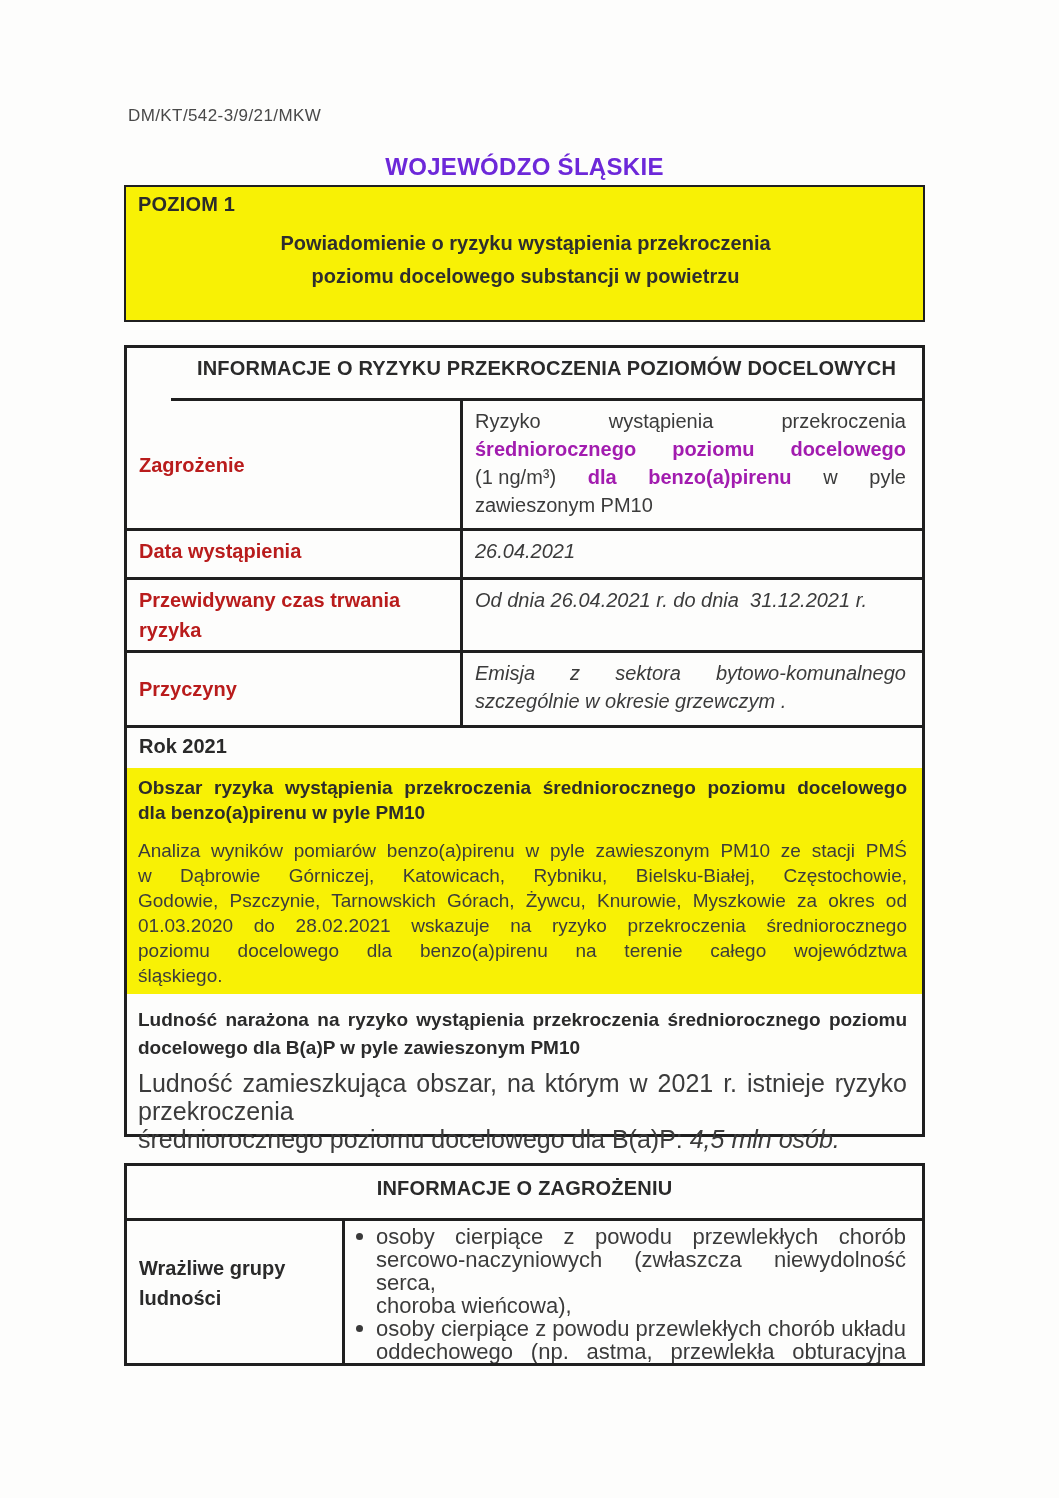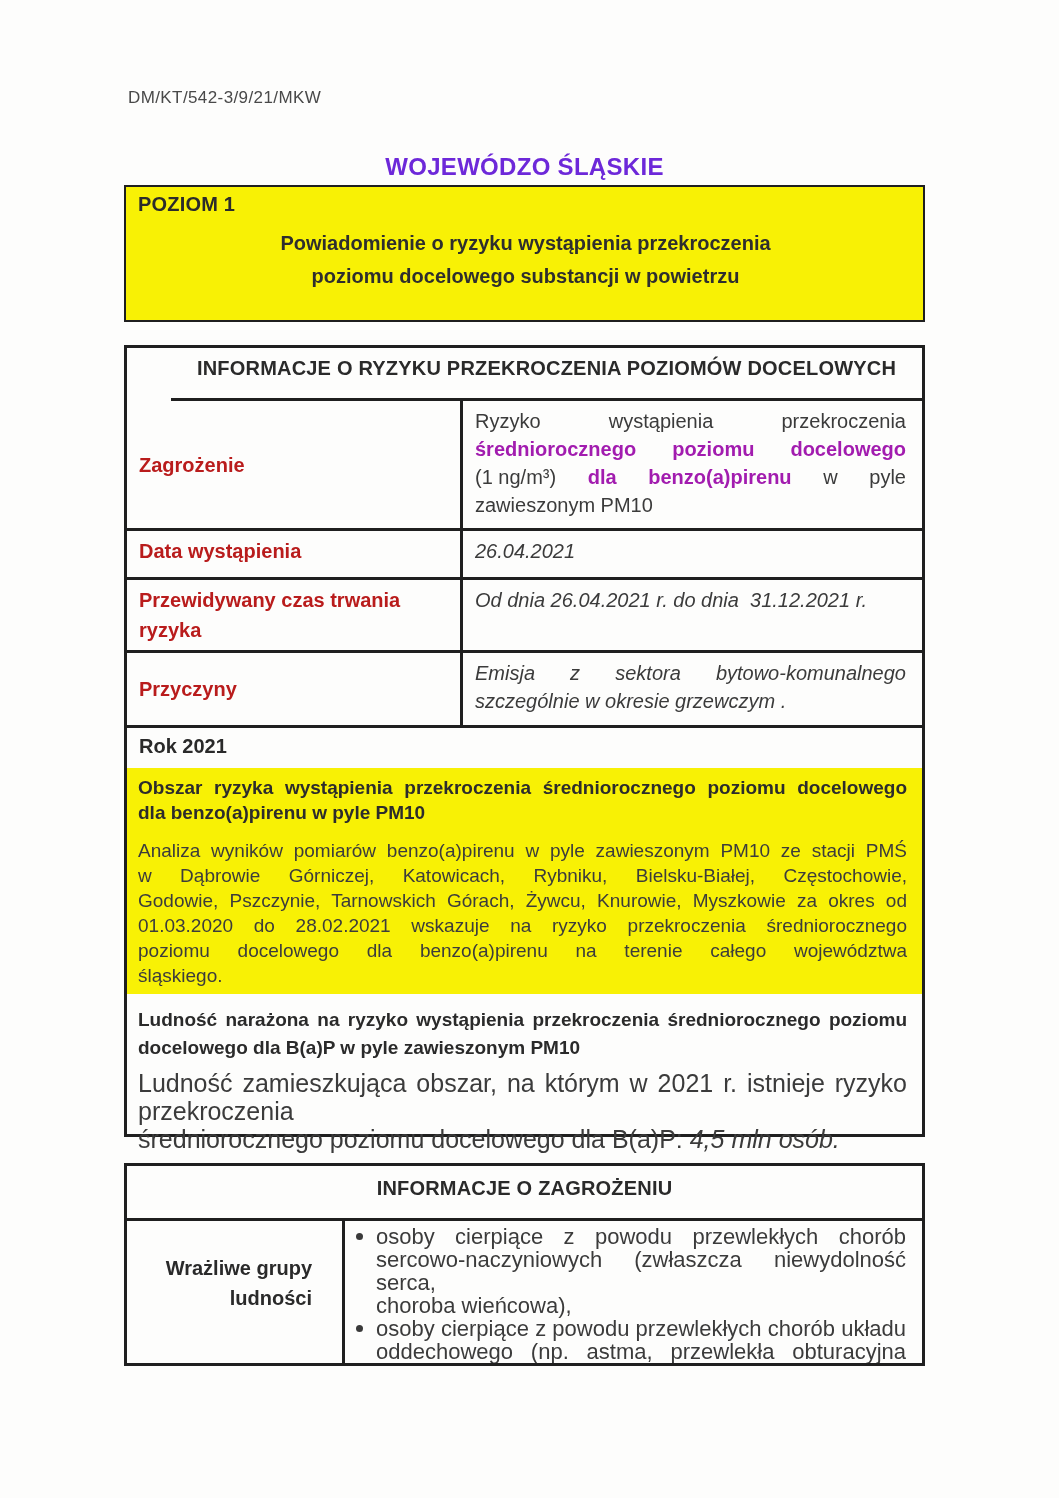--- a/index.html
+++ b/index.html
@@ -11,21 +11,21 @@
   }
   *{box-sizing:border-box;margin:0;padding:0;}
   html,body{background:#ffffff;}
   body{width:1059px;height:1498px;}
   .page{
     position:relative;width:1059px;height:1498px;overflow:hidden;
     background:var(--paper);
     font-family:"Liberation Sans", sans-serif;
     color:var(--text);
   }
-  .ref{position:absolute;left:128px;top:88px;font-size:17px;letter-spacing:.4px;color:#494949;}
+  .ref{position:absolute;left:128px;top:106px;font-size:17px;letter-spacing:.4px;color:#494949;}
   .region-title{
     position:absolute;left:124px;top:153px;width:801px;text-align:center;
     font-size:24px;font-weight:bold;letter-spacing:.3px;color:#6d28d9;
   }
   
   .banner{
     position:absolute;left:124px;top:185px;width:801px;height:137px;
     background:var(--yellow);border:2px solid var(--ink);
     padding:6px 10px 0 12px;
   }
@@ -55,21 +55,21 @@
   .area{height:226px;background:var(--yellow);padding:7px 15px 0 11px;}
   .area-heading{font-weight:bold;font-size:19px;line-height:25px;color:#2c2c2c;}
   .area-para{margin-top:13px;font-size:19px;line-height:25px;color:#3c3c3c;}
   
   .pop{height:140px;padding:12px 15px 0 11px;}
   .pop-heading{font-weight:bold;font-size:19px;line-height:28px;color:#2a2a2a;}
   .pop-para{margin-top:7px;font-size:25px;line-height:28px;}
   
   .t2body{display:flex;height:142px;overflow:hidden;}
   .t2-l{width:218px;border-right:3px solid var(--ink);padding:32px 30px 0 12px;
-        font-weight:bold;font-size:20px;line-height:30px;color:#2a2a2a;text-align:right;}
+        font-weight:bold;font-size:20px;line-height:30px;color:#2a2a2a;}
   .t2-r{flex:1;padding:4px 16px 0 9px;font-size:22px;line-height:23px;}
   .bullet{display:flex;}
   .dot{width:7px;height:7px;border-radius:50%;background:#3a3a3a;margin:8px 13px 0 2px;flex:none;}
   .btext{flex:1;}
   
   .jl{text-align:justify;text-align-last:justify;}
   .spread{display:flex;justify-content:space-between;}
   .it{font-style:italic;}
   .b{font-weight:bold;color:#a21caf;}
   .prewrap{white-space:pre-wrap;}

